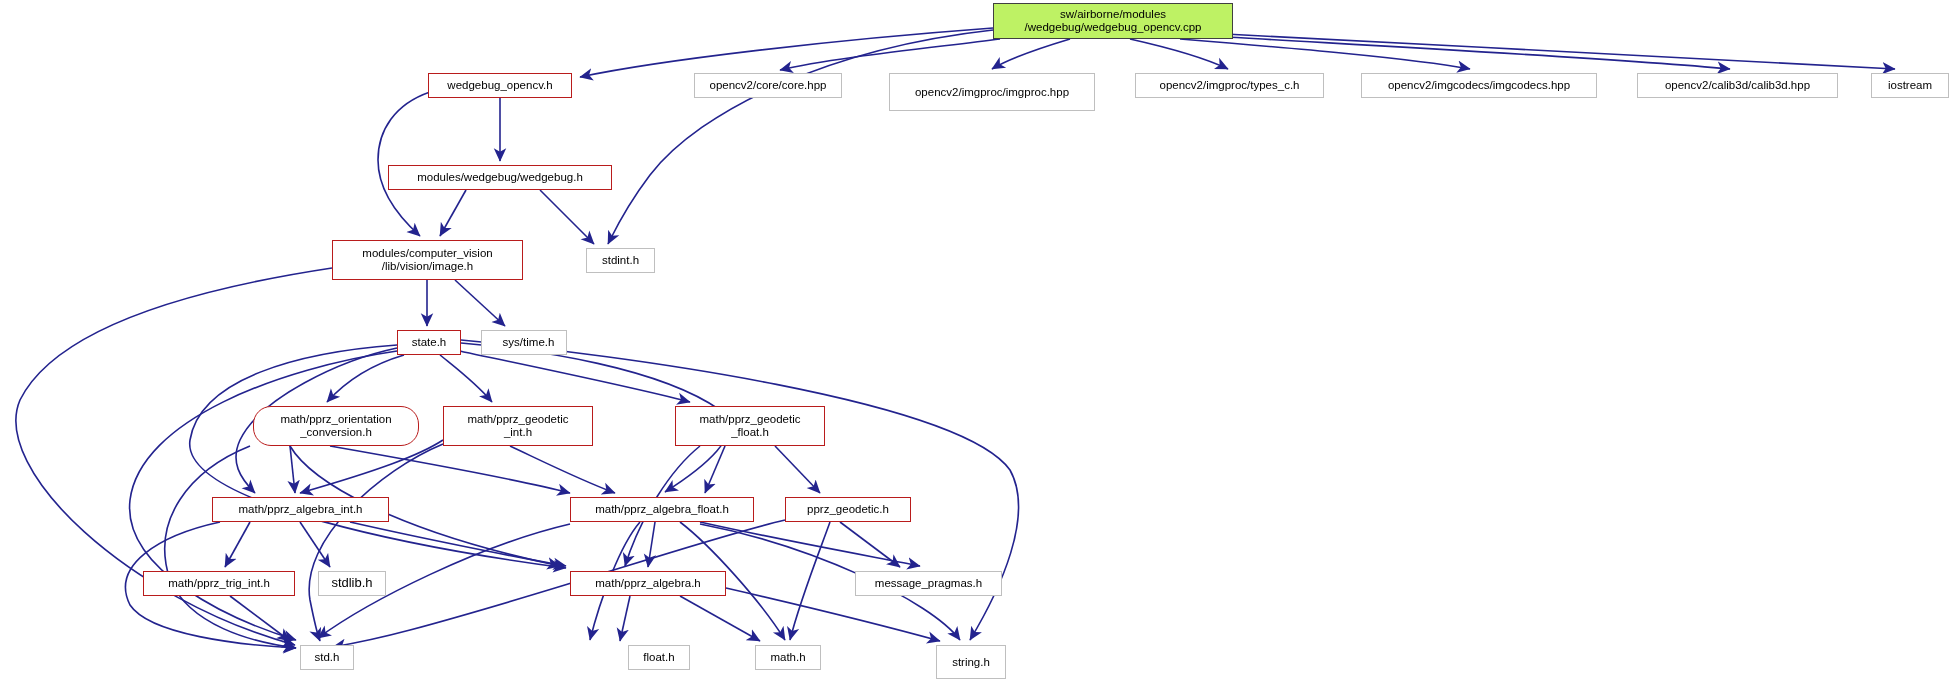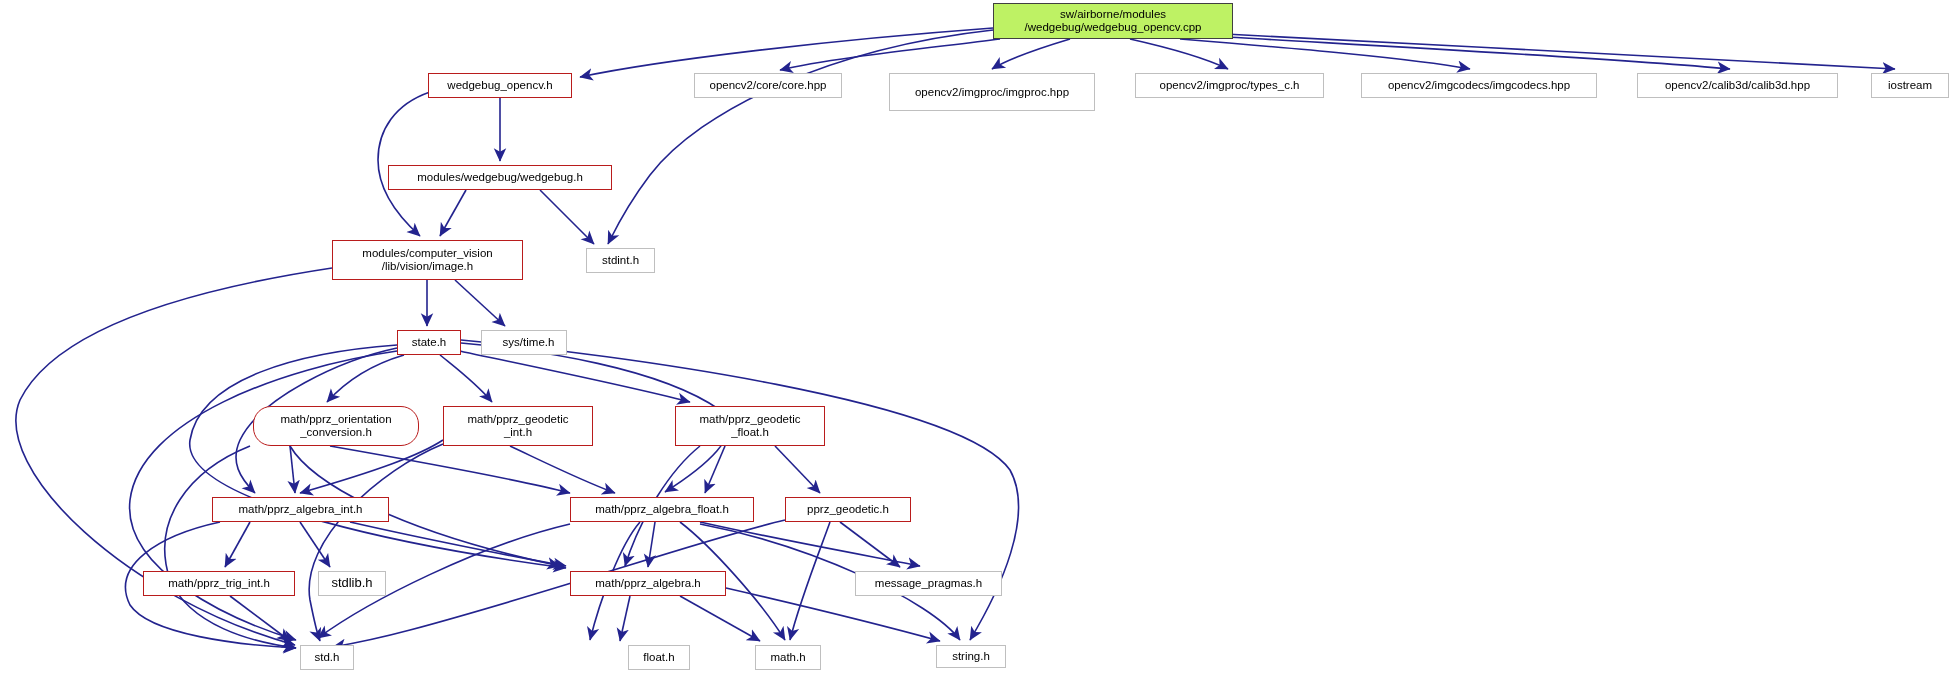--- a/index.html
+++ b/index.html
@@ -101,15 +101,15 @@
       <div class="node n-solid" style="left: 212px; top: 497px; width: 177px; height: 25px; font-size: 11.5px; border-width: 1.3px;"><span>math/pprz_algebra_int.h</span></div>
       <div class="node n-solid" style="left: 570px; top: 497px; width: 184px; height: 25px; font-size: 11.5px; border-width: 1.3px;"><span>math/pprz_algebra_float.h</span></div>
       <div class="node n-solid" style="left: 785px; top: 497px; width: 126px; height: 25px; font-size: 11.5px; border-width: 1.3px;"><span>pprz_geodetic.h</span></div>
       <div class="node n-solid" style="left: 143px; top: 571px; width: 152px; height: 25px; font-size: 11.5px; border-width: 1.3px;"><span>math/pprz_trig_int.h</span></div>
       <div class="node n-light" style="left: 318px; top: 571px; width: 68px; height: 25px; font-size: 13px;"><span>stdlib.h</span></div>
       <div class="node n-solid" style="left: 570px; top: 571px; width: 156px; height: 25px; font-size: 11.5px; border-width: 1.3px;"><span>math/pprz_algebra.h</span></div>
       <div class="node n-light" style="left: 855px; top: 571px; width: 147px; height: 25px; font-size: 11.5px;"><span>message_pragmas.h</span></div>
       <div class="node n-light" style="left: 300px; top: 645px; width: 54px; height: 25px; font-size: 11.5px;"><span>std.h</span></div>
       <div class="node n-light" style="left: 628px; top: 645px; width: 62px; height: 25px; font-size: 11.5px;"><span>float.h</span></div>
       <div class="node n-light" style="left: 755px; top: 645px; width: 66px; height: 25px; font-size: 11.5px;"><span>math.h</span></div>
-      <div class="node n-light" style="left: 936px; top: 645px; width: 70px; height: 23px; font-size: 11.5px;"><span>string.h</span></div>
+      <div class="node n-light" style="left: 936px; top: 645px; width: 70px; height: 34px; font-size: 11.5px;"><span>string.h</span></div>
     </div>
 </div>
 
 </body></html>

